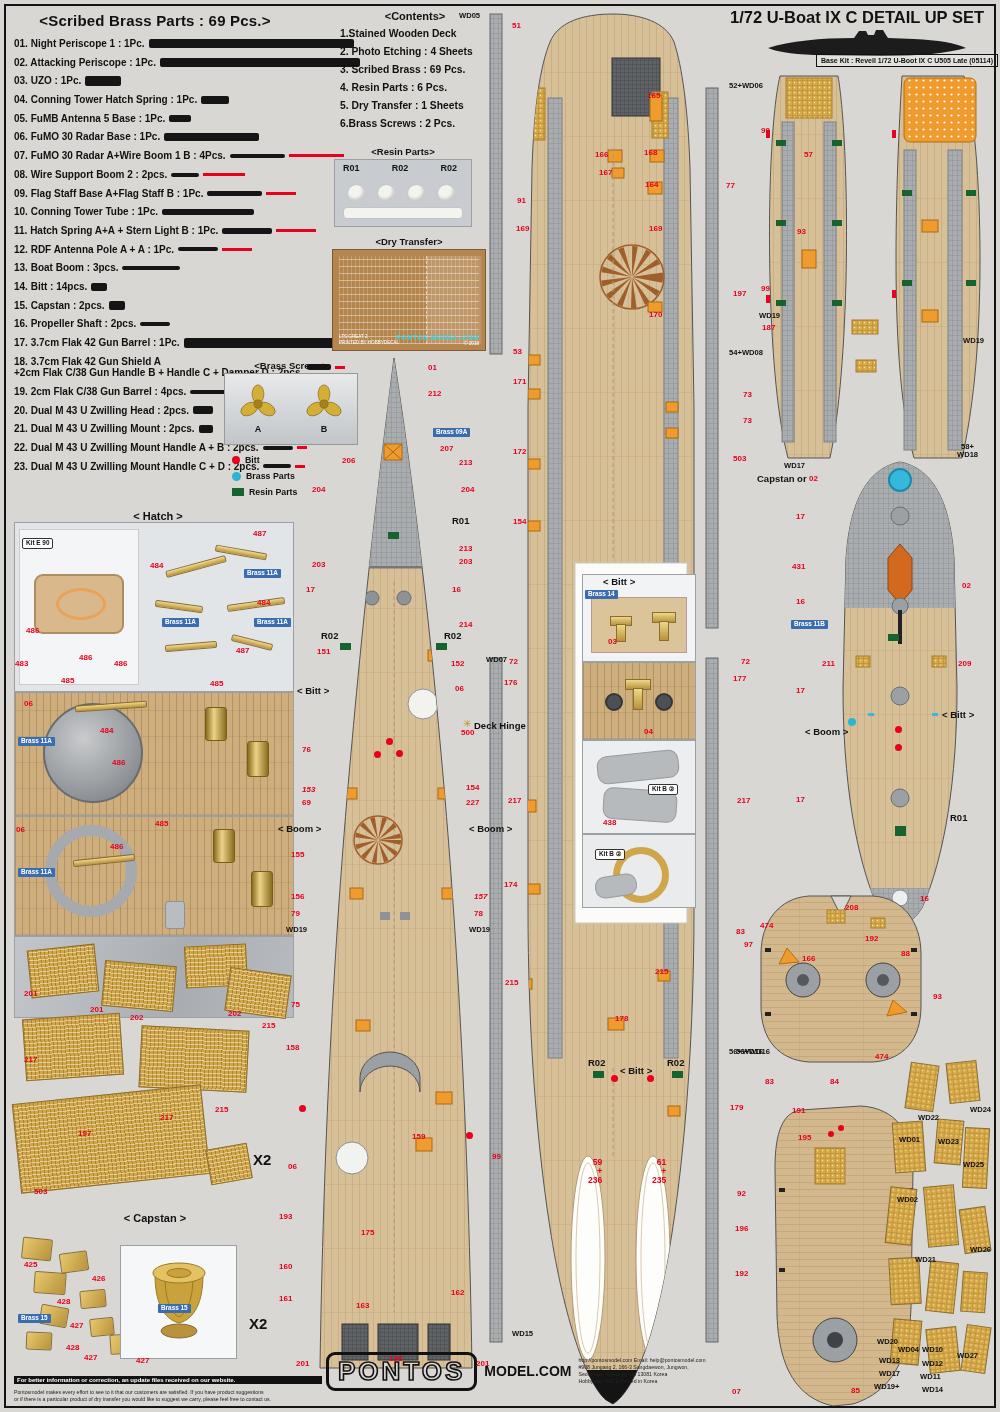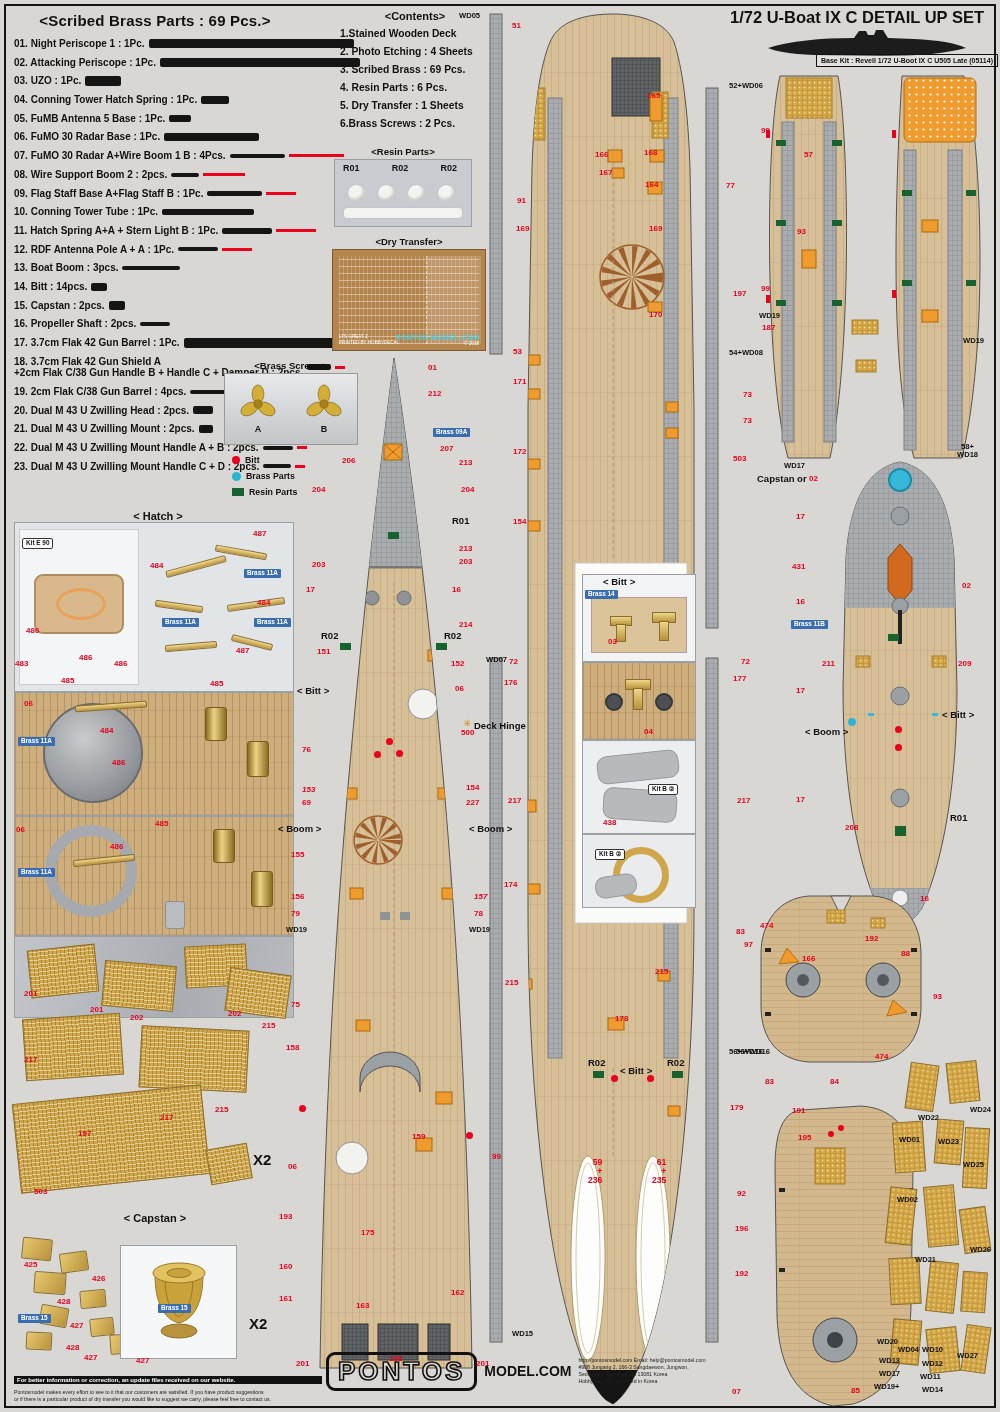--- a/index.html
+++ b/index.html
@@ -825,21 +825,21 @@
       <span class="co co-r" style="left: 962px; top: 582px;">02</span>
       <span class="co co-r" style="left: 796px; top: 598px;">16</span>
       <span class="co co-bl" style="left: 791px; top: 620px;">Brass 11B</span>
       <span class="co co-r" style="left: 822px; top: 660px;">211</span>
       <span class="co co-r" style="left: 958px; top: 660px;">209</span>
       <span class="co co-r" style="left: 796px; top: 687px;">17</span>
       <span class="co co-L" style="left: 805px; top: 727px;">&lt; Boom &gt;</span>
       <span class="co co-L" style="left: 942px; top: 710px;">&lt; Bitt &gt;</span>
       <span class="co co-r" style="left: 796px; top: 796px;">17</span>
       <span class="co co-L" style="left: 950px; top: 813px;">R01</span>
-      <span class="co co-r" style="left: 845px; top: 824px; text-align: right;">208</span>
+      <span class="co co-r" style="left: 845px; top: 904px; text-align: right;">208</span>
       <span class="co co-r" style="left: 920px; top: 895px;">16</span>
       <span class="co co-r" style="left: 901px; top: 950px;">88</span>
       <span class="co co-r" style="left: 760px; top: 922px;">474</span>
       <span class="co co-r" style="left: 736px; top: 928px;">83</span>
       <span class="co co-r" style="left: 744px; top: 941px;">97</span>
       <span class="co co-r" style="left: 865px; top: 935px;">192</span>
       <span class="co co-r" style="left: 802px; top: 955px;">166</span>
       <span class="co co-r" style="left: 933px; top: 993px;">93</span>
       <span class="co co-r" style="left: 875px; top: 1053px;">474</span>
       <span class="co co-b" style="left: 736px; top: 1048px;">56+WD16</span>

